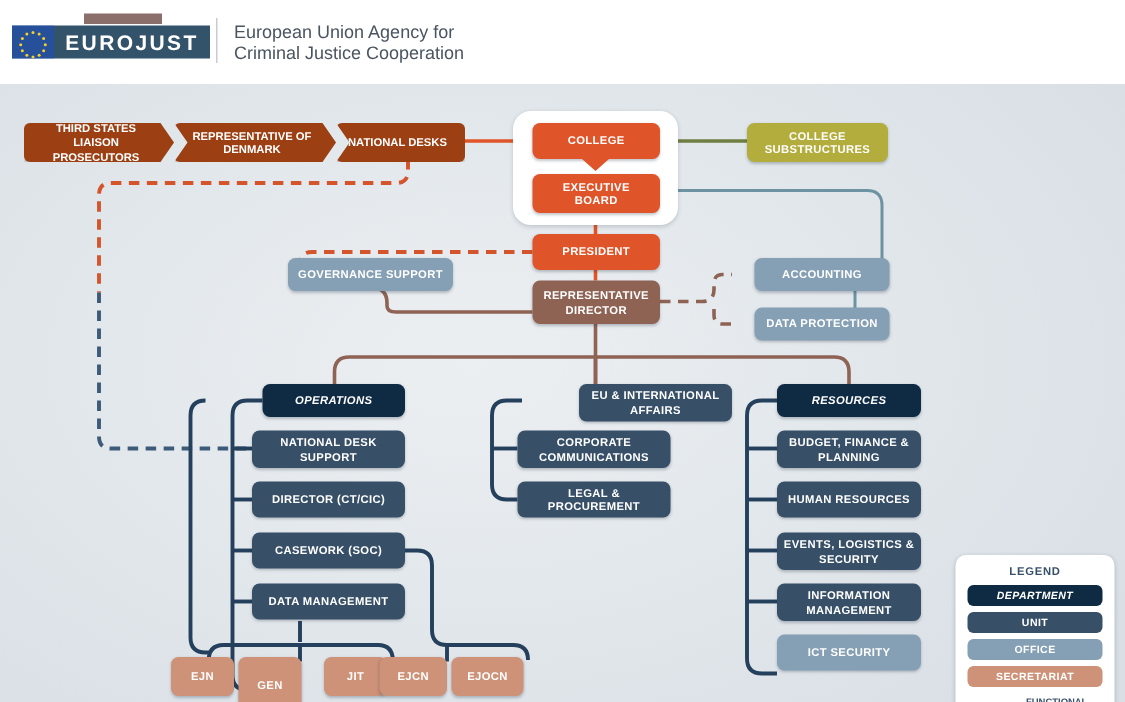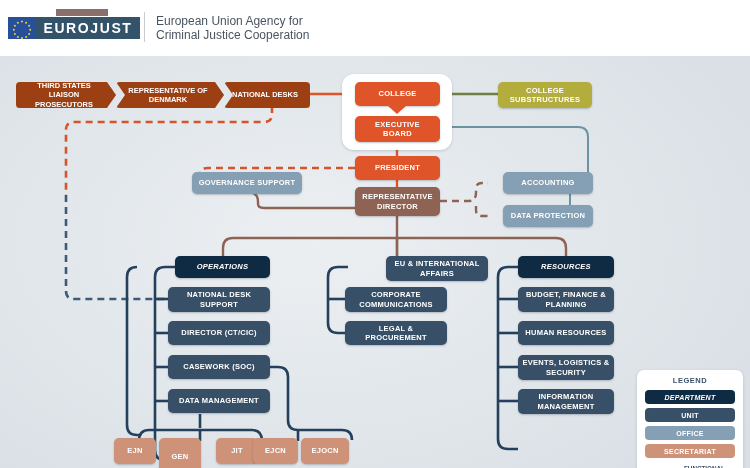--- a/index.html
+++ b/index.html
@@ -296,20 +296,23 @@
     </div>
     <div class="node unit" style="left:518px;top:265px;width:96px;height:24px;">
       <span>HUMAN RESOURCES</span>
     </div>
     <div class="node unit" style="left:518px;top:299px;width:96px;height:25px;">
       <span>EVENTS, LOGISTICS &amp; SECURITY</span>
     </div>
     <div class="node unit" style="left:518px;top:333px;width:96px;height:25px;">
       <span>INFORMATION MANAGEMENT</span>
     </div>
+    <div class="node office" style="left:518px;top:367px;width:96px;height:24px;">
+      <span>ICT SECURITY</span>
+    </div>
 
     <div class="node secretariat" style="left:114px;top:382px;width:42px;height:26px;justify-content:center;">
       <span>EJN</span>
     </div>
     <div class="node secretariat" style="left:159px;top:382px;width:42px;height:38px;">
       <span>GEN</span>
     </div>
     <div class="node secretariat" style="left:204px;top:382px;width:42px;height:26px;margin-left:12px;">
       <span>JIT</span>
     </div>

